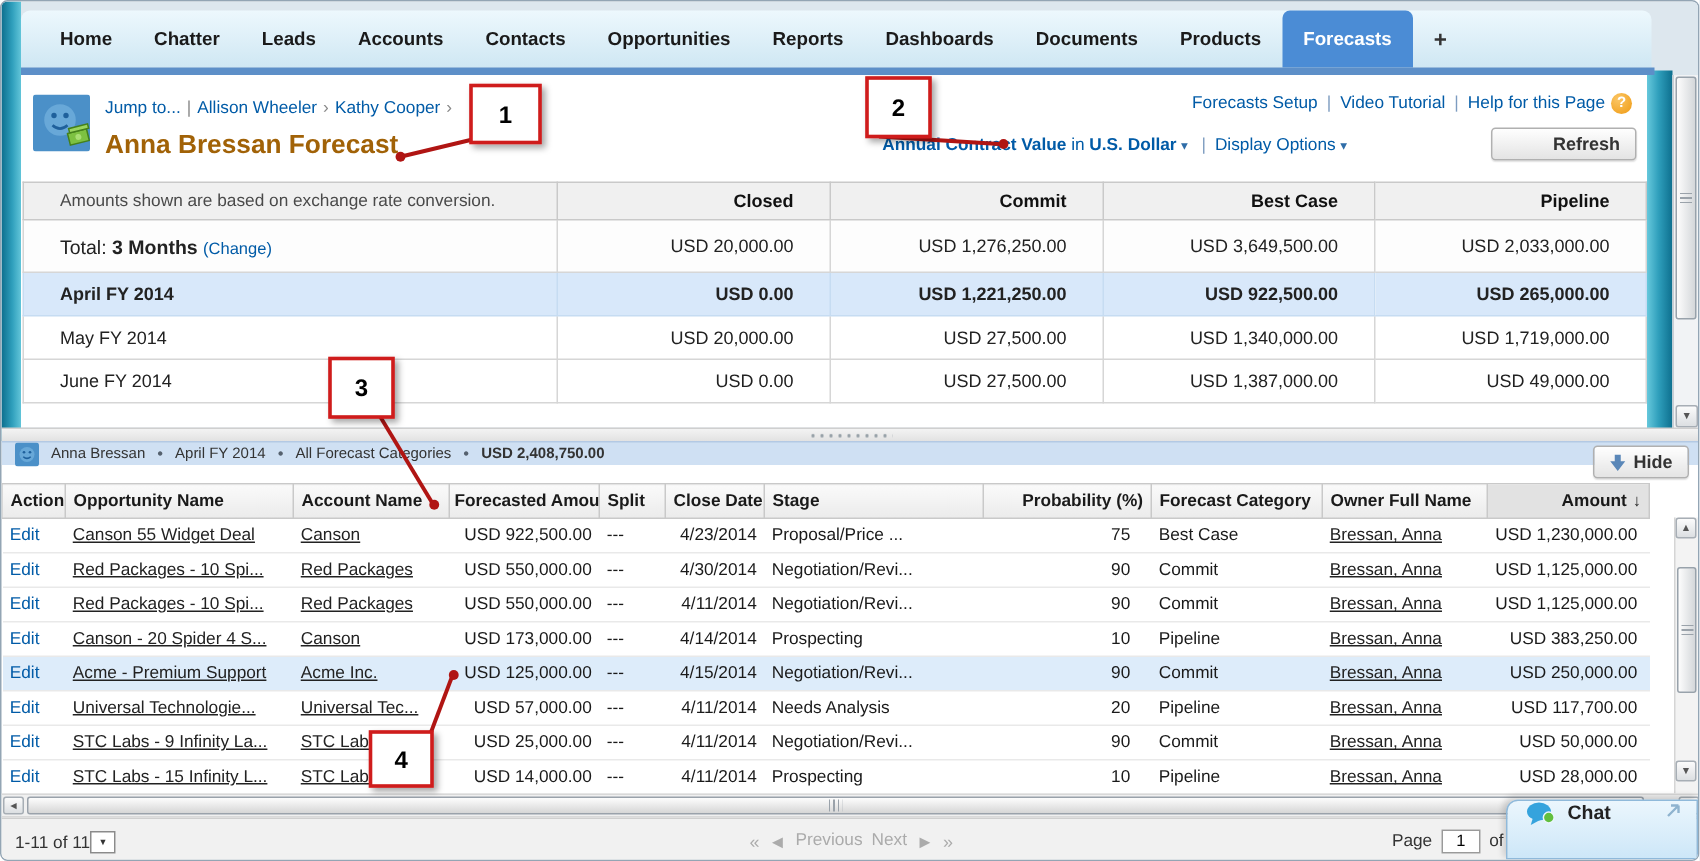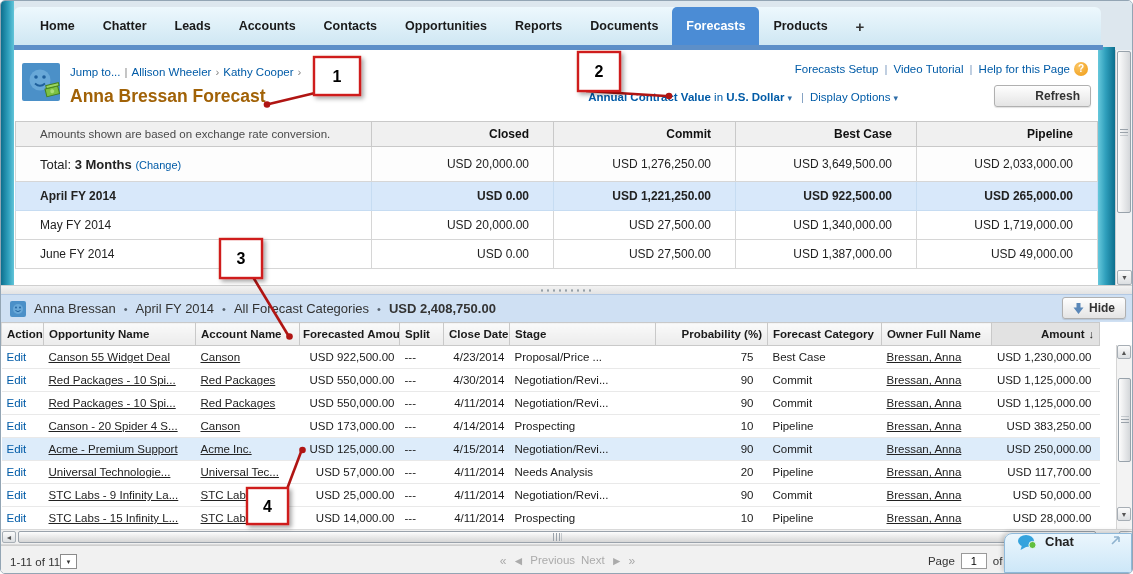--- a/index.html
+++ b/index.html
@@ -74,22 +74,22 @@
             text-align:center; line-height:14px; cursor:pointer; }
 
   
   .splitter { position:absolute; left:0; top:284px; width:1133px; height:9px;
               background:linear-gradient(#f3f3f3,#e2e2e2); border-top:1px solid #cfcfcf; }
   .split-dots { position:absolute; left:538px; top:2px; width:56px; height:5px;
                 background-image:radial-gradient(circle,#97a1a8 1px,transparent 1.3px);
                 background-size:6px 5px; cursor:row-resize; }
 
   
-  .info-bar { position:absolute; left:0; top:293px; width:1133px; height:28px; background:#cfe0f3;
-              border-top:1px solid #b3c9e4; display:flex; align-items:center; font-size:13px; color:#333; }
+  .info-bar { position:absolute; left:0; top:293px; width:1133px; height:16px; background:#cfe0f3;
+              border-top:1px solid #b3c9e4; display:flex; align-items:center; font-size:10px; color:#333; }
   .info-bar .mini-icon { margin:0 8px 0 9px; width:16px; height:16px; }
   .dot-sep::before { content:"\2022"; color:#55616e; margin:0 8px; font-size:11px; }
   .info-total { font-weight:bold; }
   .hide-btn { position:absolute; right:6px; top:296px; height:22px; display:flex; align-items:center; gap:5px; }
 
   .dtable { position:absolute; left:0; top:321px; width:1098px; border-collapse:collapse;
             table-layout:fixed; font-size:11.5px; color:#1a1a1a; }
   .dtable thead th { height:23px; background:linear-gradient(#fafafa,#ebebeb);
                      border:1px solid #c9c9c9; border-left-color:#d8d8d8; text-align:left;
                      padding:0 5px; white-space:nowrap; overflow:hidden; }
@@ -148,23 +148,24 @@
   <div class="teal-right"></div>
 
   <div class="nav">
       <div class="tab">Home</div>
       <div class="tab">Chatter</div>
       <div class="tab">Leads</div>
       <div class="tab">Accounts</div>
       <div class="tab">Contacts</div>
       <div class="tab">Opportunities</div>
       <div class="tab">Reports</div>
+      <div class="tab">Dashboards</div>
       <div class="tab">Documents</div>
+      <div class="tab">Products</div>
       <div class="tab active">Forecasts</div>
-      <div class="tab">Products</div>
       <div class="tab plus">+</div>
     </div>
   <div class="nav-underline"></div>
 
   <div class="panel">
 
     <svg class="avatar" viewBox="0 0 38 38">
       <rect width="38" height="38" rx="2" fill="#4b90c8"></rect>
       <circle cx="18" cy="17" r="10.5" fill="#68a8d8"></circle>
       <circle cx="14" cy="14" r="1.8" fill="#1f609c"></circle>

